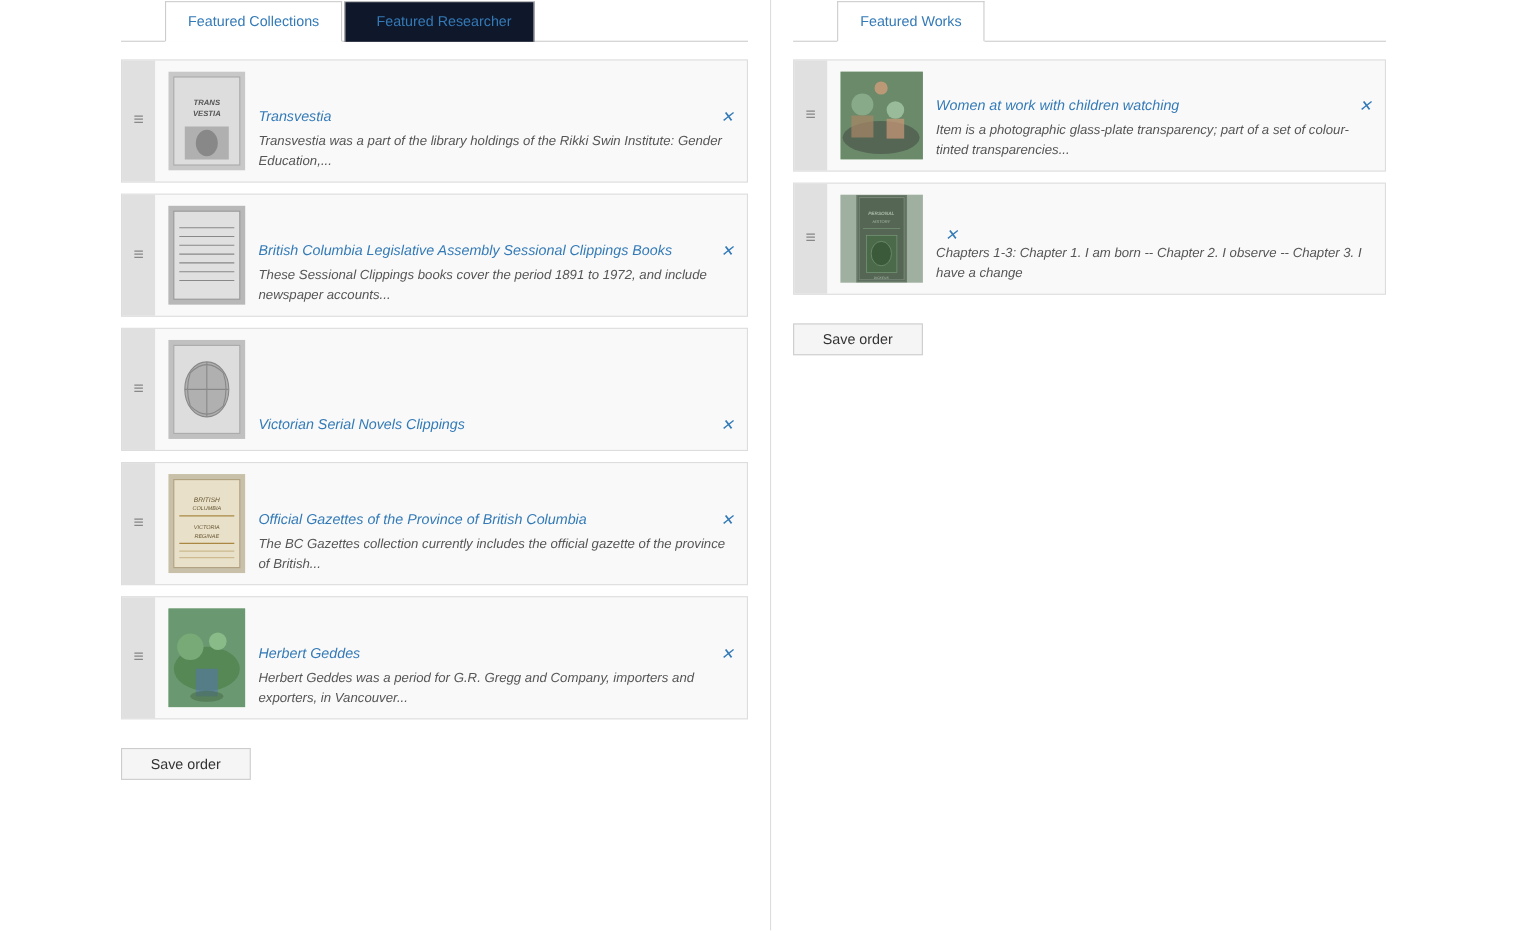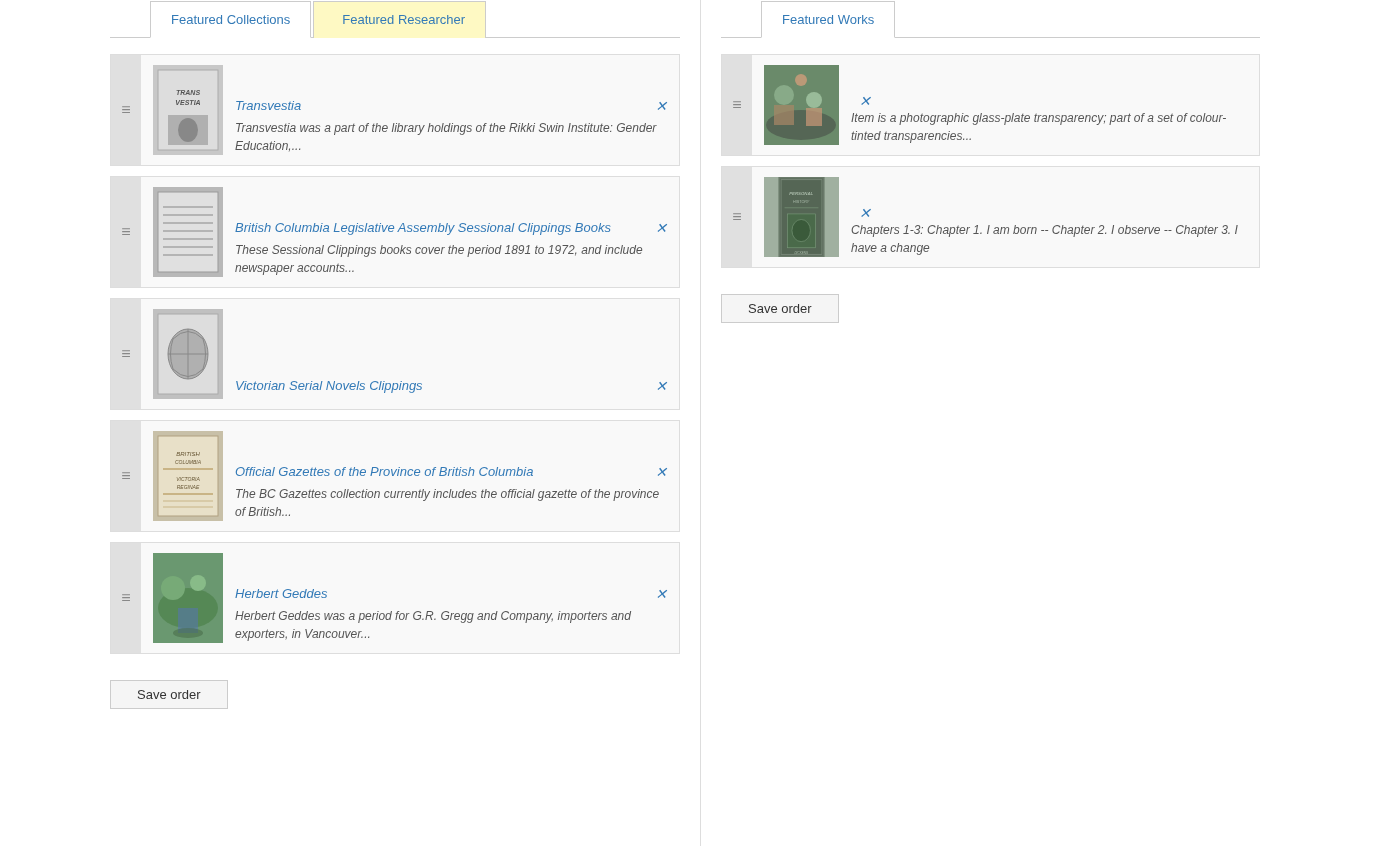--- a/index.html
+++ b/index.html
@@ -53,21 +53,21 @@
     .tab.active {
       background: #fff;
       color: #337ab7;
       border-bottom: 1px solid #fff;
       z-index: 1;
       margin-left: 40px;
     }
 
     .tab.inactive {
       color: #337ab7;
-      background: #fef9c3;
+      background: #0f172a;
       padding-left: 28px;
     }
 
     
     .collection-item {
       display: flex;
       align-items: stretch;
       margin-bottom: 10px;
       background: #f9f9f9;
       border: 1px solid #ddd;
@@ -344,20 +344,21 @@
               <ellipse cx="37" cy="60" rx="35" ry="15" fill="#556655"></ellipse>
               <circle cx="20" cy="30" r="10" fill="#88aa88"></circle>
               <rect x="10" y="40" width="20" height="20" fill="#aa8866" opacity="0.7"></rect>
               <circle cx="50" cy="35" r="8" fill="#99bb99"></circle>
               <rect x="42" y="43" width="16" height="18" fill="#cc9977" opacity="0.7"></rect>
               <circle cx="37" cy="15" r="6" fill="#bb9977"></circle>
             </svg>
           </div>
           <div class="item-text">
             <div class="item-title-row">
+              <span class="item-title">Women at work with children watching</span>
               <span class="item-remove">✕</span>
             </div>
             <div class="item-desc">Item is a photographic glass-plate transparency; part of a set of colour-tinted transparencies...</div>
           </div>
         </div>
       </div>
 
       <div class="collection-item works-item">
         <div class="drag-handle">≡</div>
         <div class="item-content">

